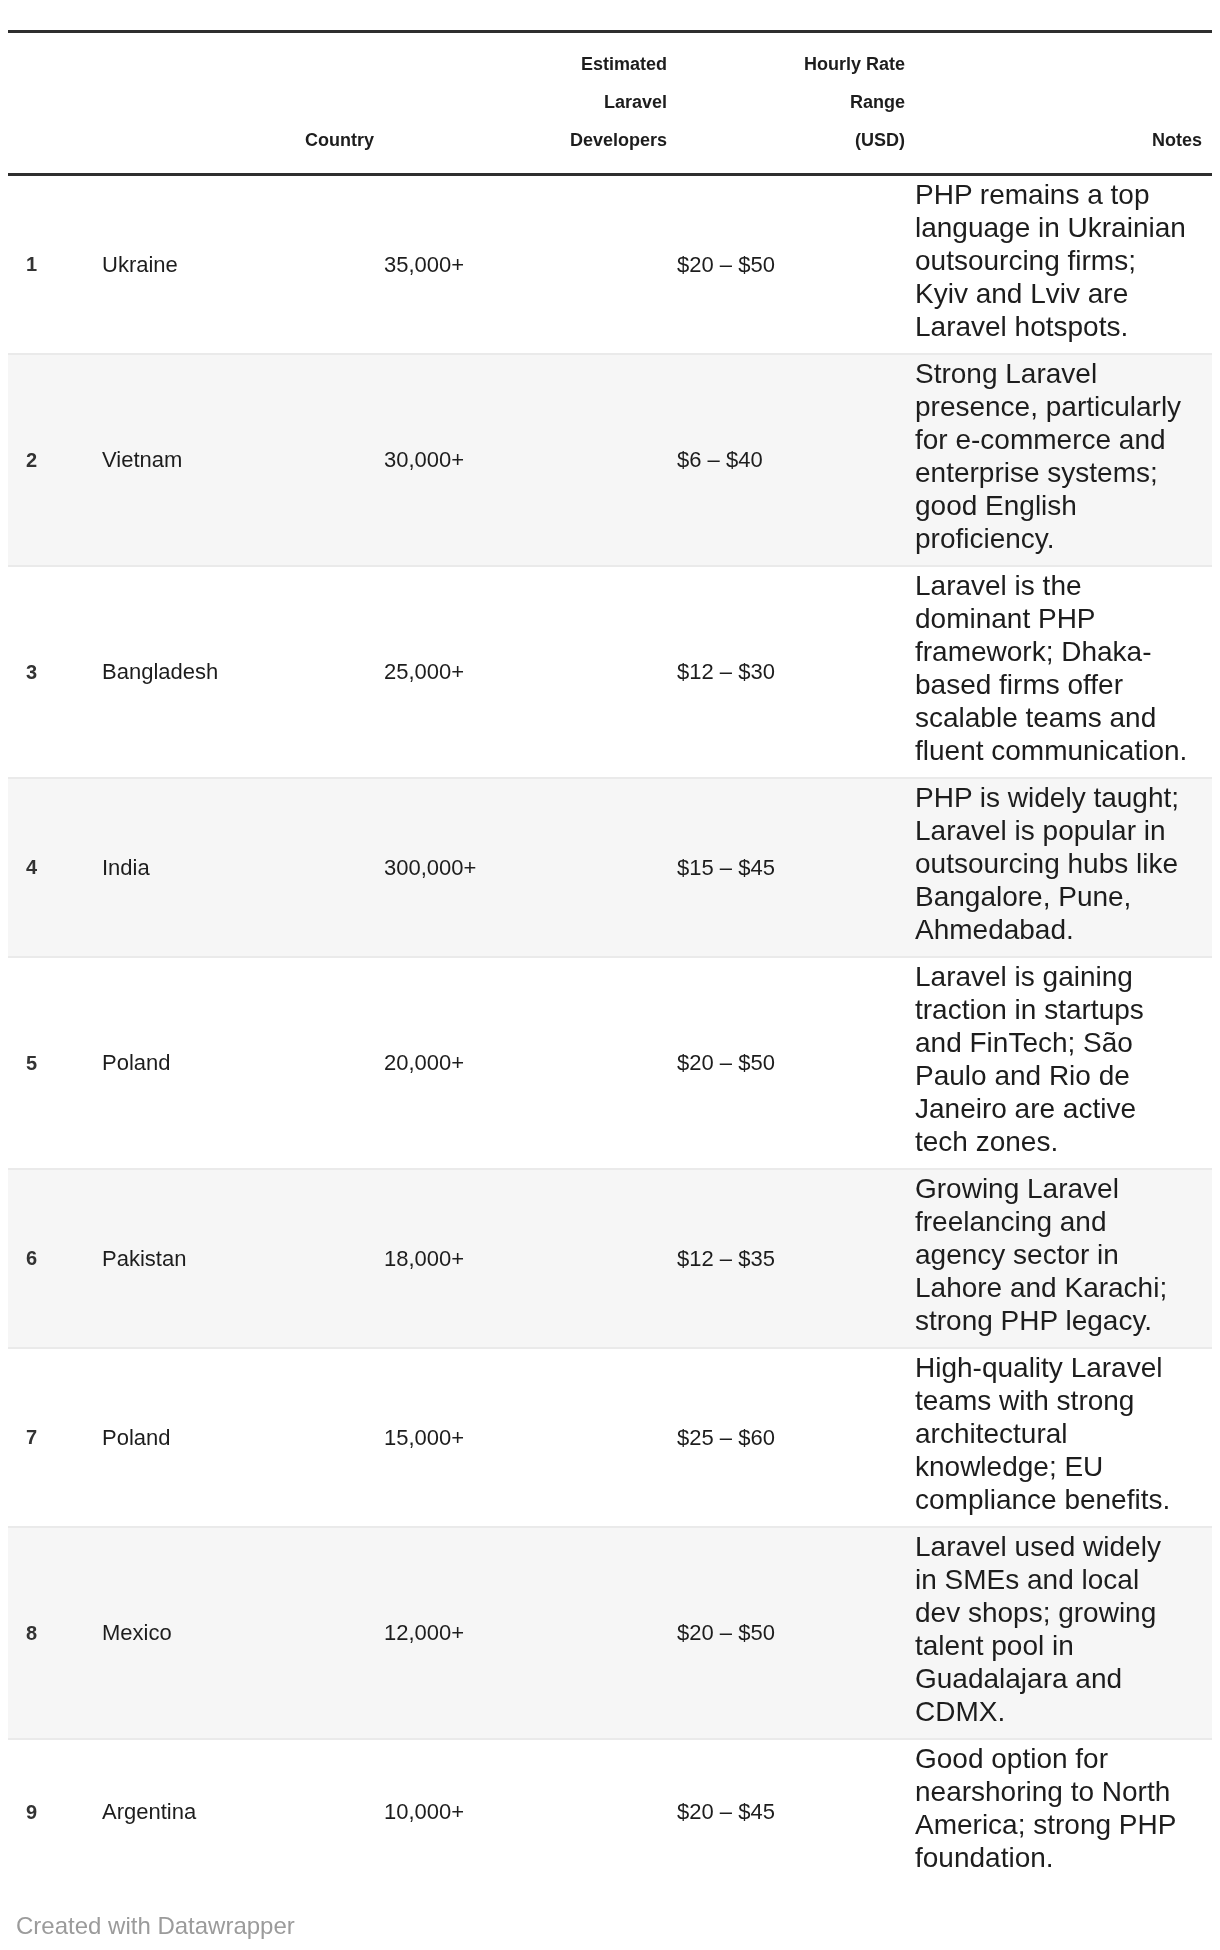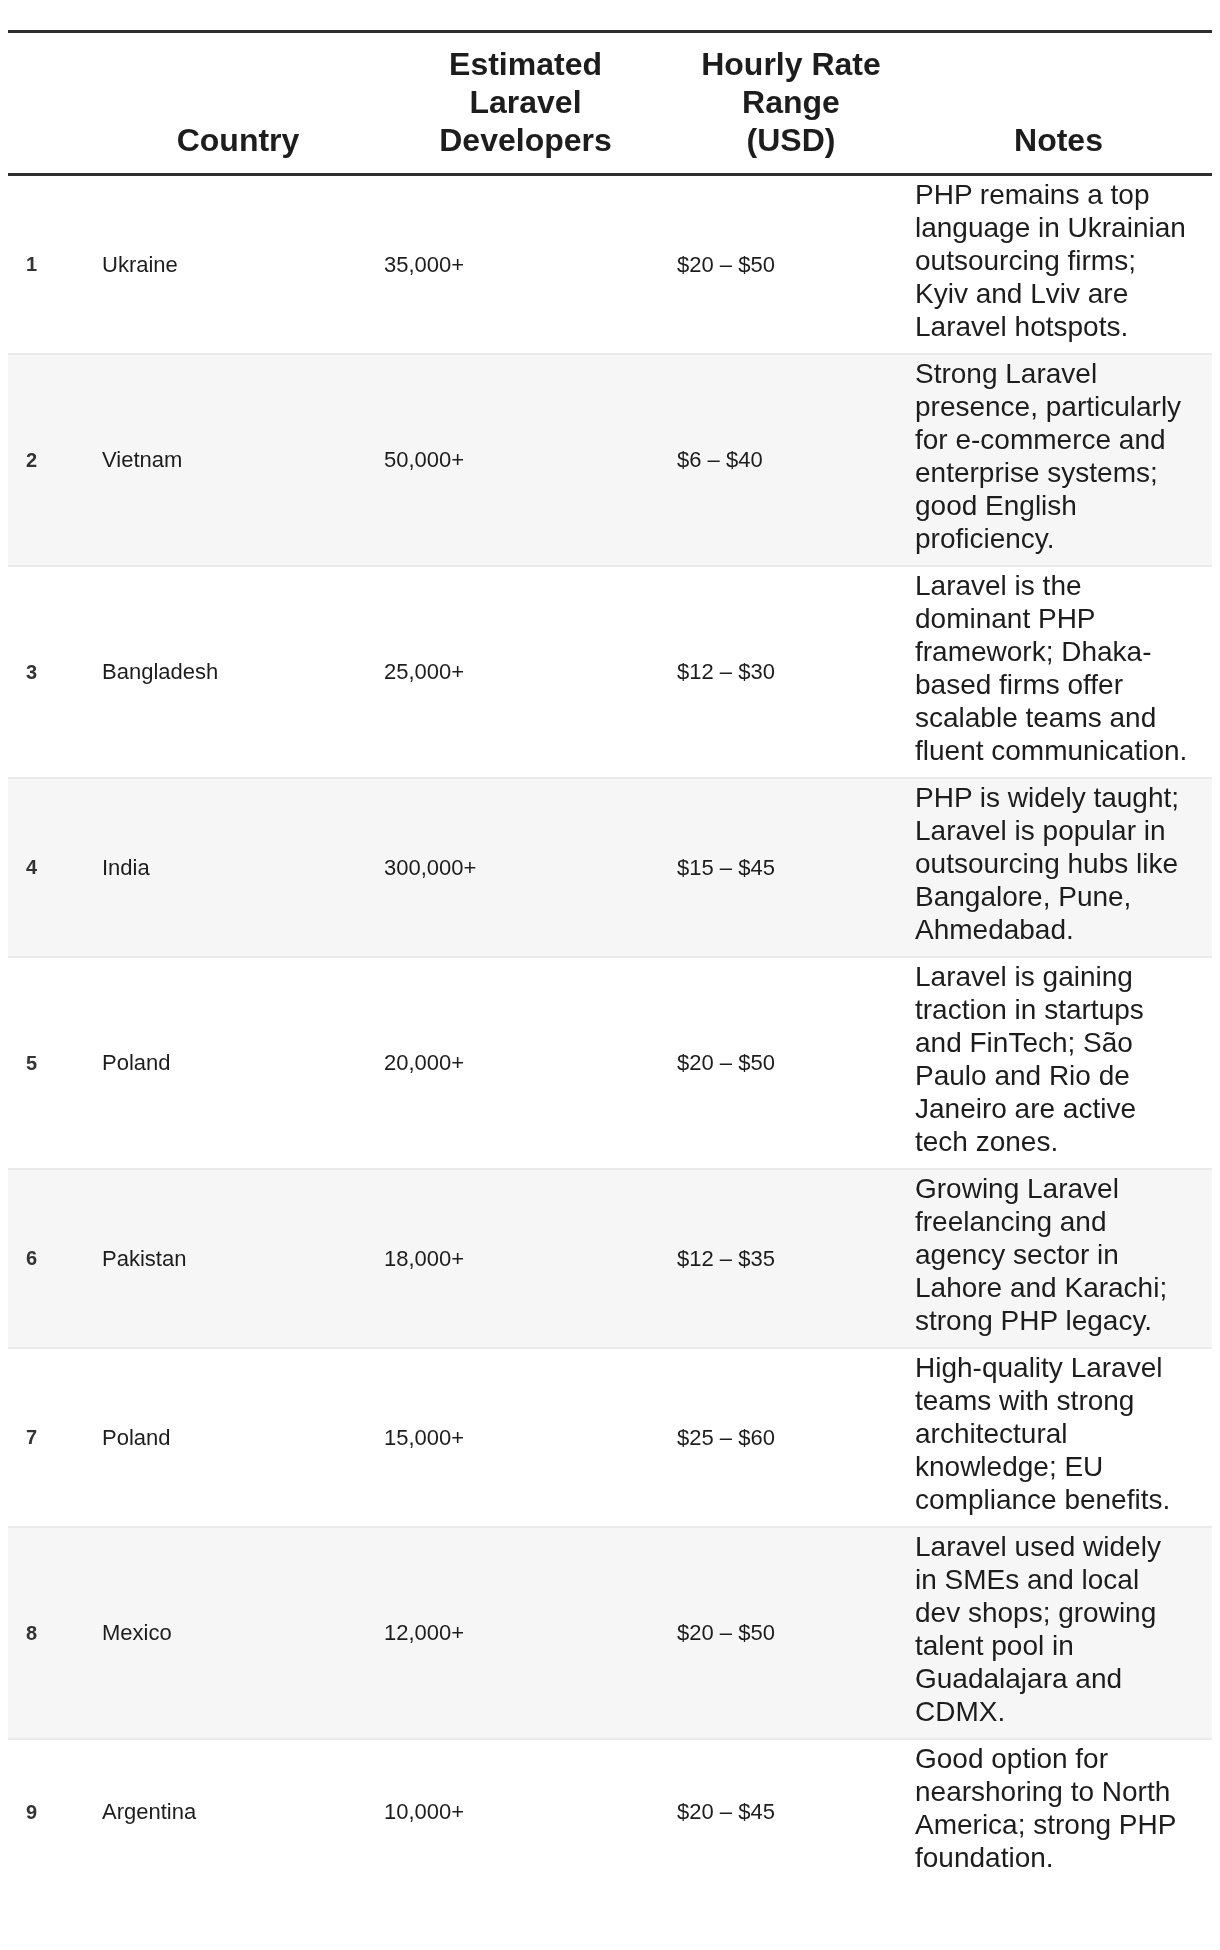--- a/index.html
+++ b/index.html
@@ -18,23 +18,23 @@
     padding: 30px 8px 0 8px;
   }
   table.dw-table {
     width: 1204px;
     border-collapse: collapse;
     table-layout: fixed;
   }
   thead th {
     border-top: 3px solid #2e2e2e;
     border-bottom: 3px solid #2e2e2e;
-    text-align: center;
+    text-align: right;
     vertical-align: bottom;
-    font-size: 32px;
+    font-size: 18px;
     font-weight: 700;
     color: #1d1d1d;
     line-height: 38px;
     padding: 12px 10px 14px 0;
     white-space: pre-line;
   }
   tbody td {
     vertical-align: middle;
     font-size: 22px;
     color: #1d1d1d;
@@ -97,21 +97,21 @@
       <tr>
         <td class="rank">1</td>
         <td>Ukraine</td>
         <td>35,000+</td>
         <td>$20 – $50</td>
         <td class="notes">PHP remains a top language in Ukrainian outsourcing firms; Kyiv and Lviv are Laravel hotspots.</td>
       </tr>
       <tr class="striped">
         <td class="rank">2</td>
         <td>Vietnam</td>
-        <td>50,000+</td>
+        <td>30,000+</td>
         <td>$6 – $40</td>
         <td class="notes">Strong Laravel presence, particularly for e-commerce and enterprise systems; good English proficiency.</td>
       </tr>
       <tr>
         <td class="rank">3</td>
         <td>Bangladesh</td>
         <td>25,000+</td>
         <td>$12 – $30</td>
         <td class="notes">Laravel is the dominant PHP framework; Dhaka-based firms offer scalable teams and fluent communication.</td>
       </tr>
@@ -153,13 +153,16 @@
       <tr>
         <td class="rank">9</td>
         <td>Argentina</td>
         <td>10,000+</td>
         <td>$20 – $45</td>
         <td class="notes">Good option for nearshoring to North America; strong PHP foundation.</td>
       </tr>
     </tbody>
   </table>
 
+  <div class="credit">
+    <span>Created with Datawrapper</span>
+  </div>
 </div>
 
 </body></html>

